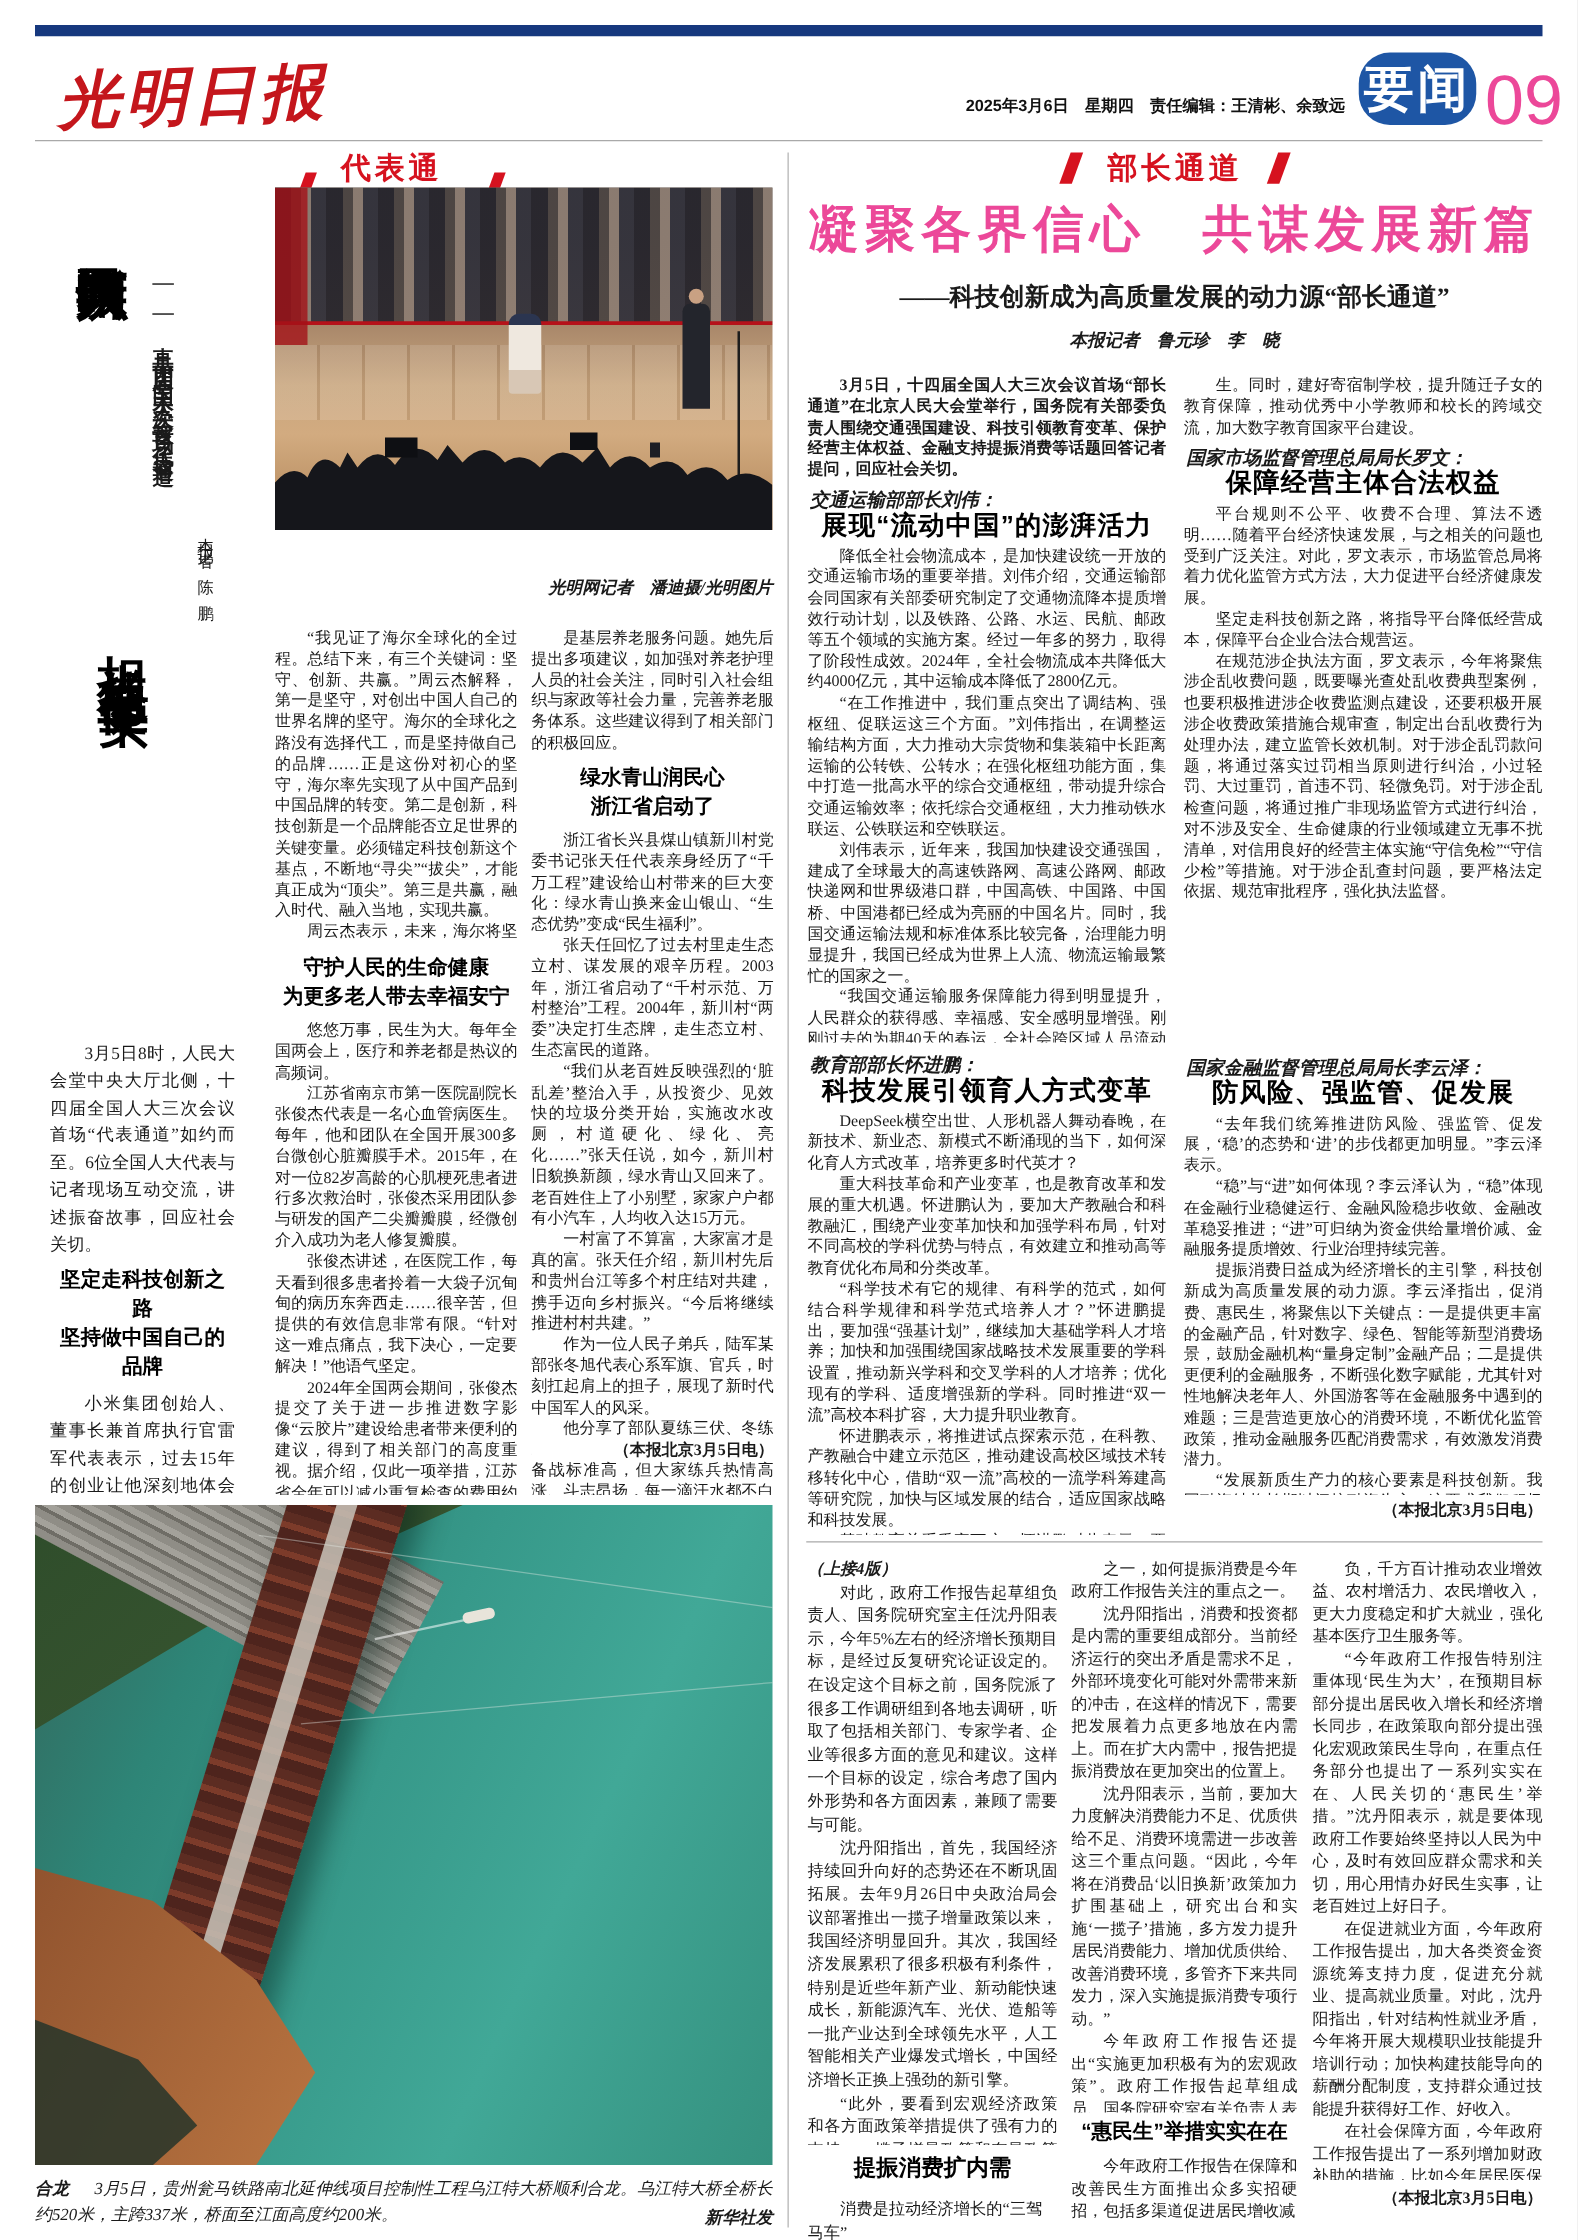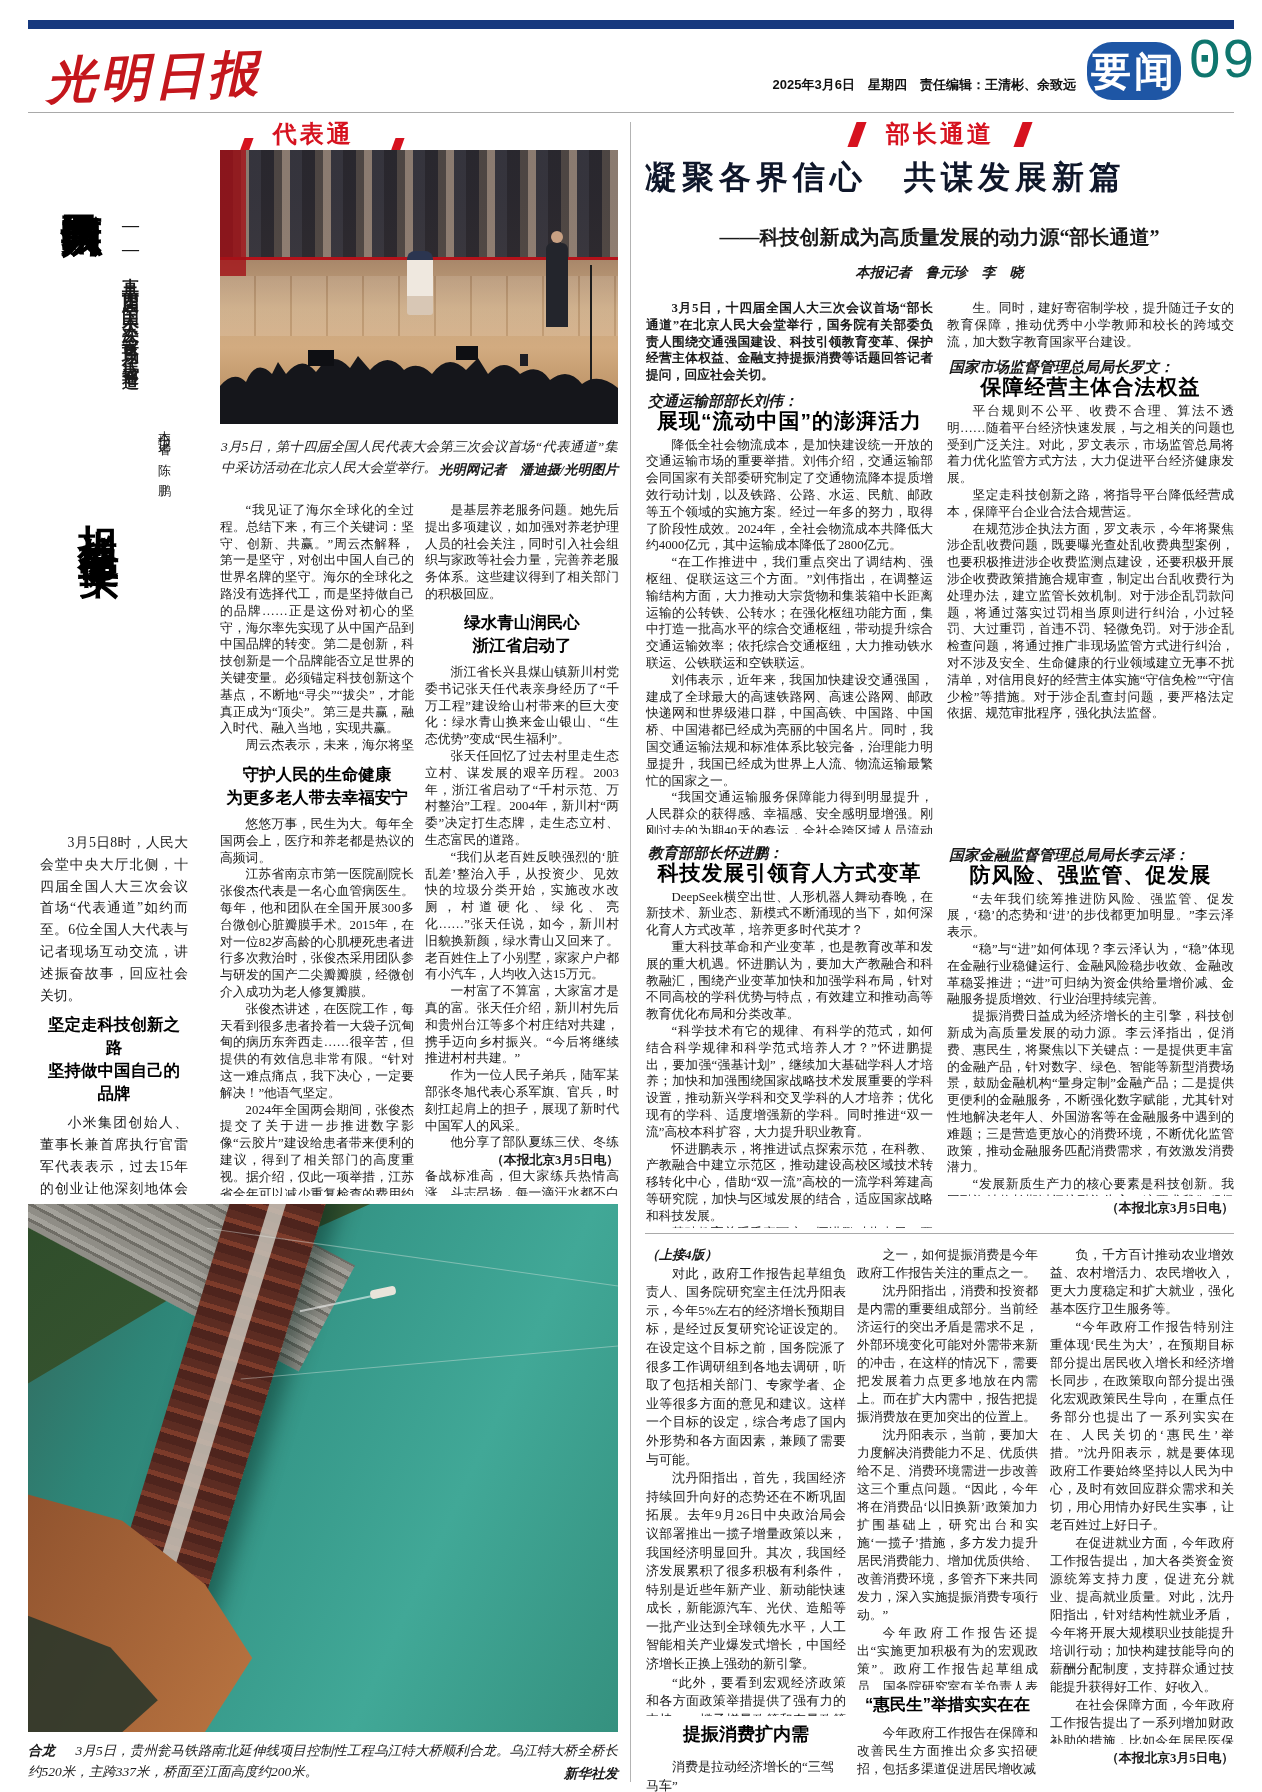--- a/index.html
+++ b/index.html
@@ -8,22 +8,22 @@
   .abs{position:absolute;}
   
   #topbar{left:28px;top:20px;width:1206px;height:9px;background:#16387e;}
   #logo{left:46px;top:44px;font-size:50px;font-weight:900;font-style:italic;color:#c4161c;
         letter-spacing:4px;transform:rotate(-2deg);font-family:"Liberation Serif",serif;}
   #topdate{left:600px;top:76px;width:476px;text-align:right;font-family:"Liberation Sans",sans-serif;
         font-weight:700;font-size:13px;color:#111;}
   #secbox{left:1087px;top:42px;width:94px;height:58px;background:#1e56a5;color:#fff;
         display:flex;align-items:center;justify-content:center;font-family:"Liberation Sans",sans-serif;
         font-weight:900;font-size:40px;letter-spacing:3px;border-radius:25px;}
-  #pageno{left:1188px;top:30px;font-family:Liberation Mono, monospace;font-weight:400;
-        font-size:56px;color:#0f766e;}
+  #pageno{left:1188px;top:47px;font-family:Liberation Sans, sans-serif;font-weight:400;
+        font-size:56px;color:#ec4899;}
   .hrule{background:#a9a9a9;height:1px;}
   .vrule{background:#b3b3b3;width:1px;}
   
   .tag{display:flex;align-items:center;justify-content:center;gap:24px;}
   .tag .bar{width:10px;height:25px;background:#d6121f;transform:skewX(-20deg);}
   .tag .txt{color:#d6121f;font-family:"Liberation Sans",sans-serif;font-weight:900;
         font-size:24px;letter-spacing:3px;}
   
   .vtext{writing-mode:vertical-rl;text-orientation:upright;}
   #vh1,#vh2{font-family:"Liberation Sans",sans-serif;font-weight:900;font-size:41px;color:#000;line-height:50px;}
@@ -58,22 +58,22 @@
   #p1rope{position:absolute;left:0;top:39%;width:100%;height:3px;background:#b5121a;}
   #p1carpet{position:absolute;left:0;top:0;width:26px;height:46%;background:#a31218;opacity:.8;}
   #p1fig{position:absolute;left:47%;top:37%;width:26px;height:64px;background:linear-gradient(180deg,#2b3550 0 14%,#efe8df 14% 70%,#d8c7b5 70% 100%);border-radius:8px 8px 3px 3px;}
   #p1fig2{position:absolute;left:82%;top:34%;width:22px;height:84px;background:#23252c;border-radius:6px 6px 0 0;}
   #p1fig2::before{content:"";position:absolute;left:5px;top:-12px;width:12px;height:12px;border-radius:50%;background:#c9a183;}
   #p1mic{position:absolute;left:93%;top:42%;width:2px;height:120px;background:#1d1d1d;}
   #p1floor{position:absolute;left:0;top:46%;width:100%;height:22%;background:
       repeating-linear-gradient(90deg,rgba(255,255,255,.12) 0 34px,rgba(90,60,40,.12) 34px 36px);}
   #p1sil{position:absolute;left:0;bottom:0;width:100%;height:84px;}
   
-  #minhead{left:645px;top:156px;width:589px;font-family:"Liberation Sans",sans-serif;
-        font-weight:900;font-size:32px;letter-spacing:5px;color:#0f172a;}
+  #minhead{left:645px;top:156px;width:589px;text-align:center;font-family:"Liberation Sans",sans-serif;
+        font-weight:900;font-size:40px;letter-spacing:5px;color:#ec4899;}
   #minsub{left:645px;top:224px;width:589px;text-align:center;font-weight:700;font-size:20px;}
   #minby{left:645px;top:264px;width:589px;text-align:center;font-size:14px;font-weight:700;font-style:italic;}
   #mincolR1a{left:646px;top:300px;width:287px;height:534px;}
   #mincolR1b{left:646px;top:836px;width:287px;height:392px;}
   #mincolR2a{left:947px;top:300px;width:287px;height:536px;}
   #mincolR2b{left:947px;top:838px;width:287px;height:358px;}
   #mindate{left:947px;top:1200px;width:287px;background:#fff;}
   
   #contA{left:646px;top:1246px;width:200px;height:470px;font-size:13px;line-height:18.6px;}
   #contAsub{left:646px;top:1722px;width:200px;text-align:center;font-family:"Liberation Sans",sans-serif;
@@ -138,21 +138,20 @@
     <div id="p1mic"></div>
     <svg id="p1sil" viewBox="0 0 398 84" preserveAspectRatio="none">
       <path d="M0,84 L0,46 Q14,30 26,42 Q36,18 52,34 L58,22 L66,34 Q82,14 96,32 Q112,8 130,28 L138,16 L150,30 Q168,10 184,30 Q198,20 212,34 Q228,12 246,30 L258,18 L268,34 Q284,16 300,34 Q318,22 330,40 Q348,26 362,44 Q378,32 398,48 L398,84 Z" fill="#15161b"></path>
       <rect x="88" y="10" width="26" height="16" fill="#0e0f13"></rect>
       <rect x="236" y="6" width="22" height="14" fill="#0e0f13"></rect>
       <rect x="300" y="14" width="8" height="12" fill="#1d1e24"></rect>
     </svg>
   </div>
 
   <div class="abs caption" style="left:221px;top:436px;width:397px;height:44px;">
-    <span>3月5日，第十四届全国人民代表大会第三次会议首场“代表通道”集中采访活动在北京人民大会堂举行。</span>
     <span class="credit">光明网记者　潘迪摄/光明图片</span>
   </div>
 
   <div class="abs vtext" id="vh1">倾听民声聚共识</div>
   <div class="abs vtext" id="vh2">担当使命促实干</div>
   <div class="abs vtext" id="vhsub">——直击十四届全国人大三次会议首场『代表通道』</div>
   <div class="abs vtext" id="vhby">本报记者　陈　鹏</div>
 
   <div class="abs col" id="repcol1">
       <div class="para">3月5日8时，人民大会堂中央大厅北侧，十四届全国人大三次会议首场“代表通道”如约而至。6位全国人大代表与记者现场互动交流，讲述振奋故事，回应社会关切。</div>

